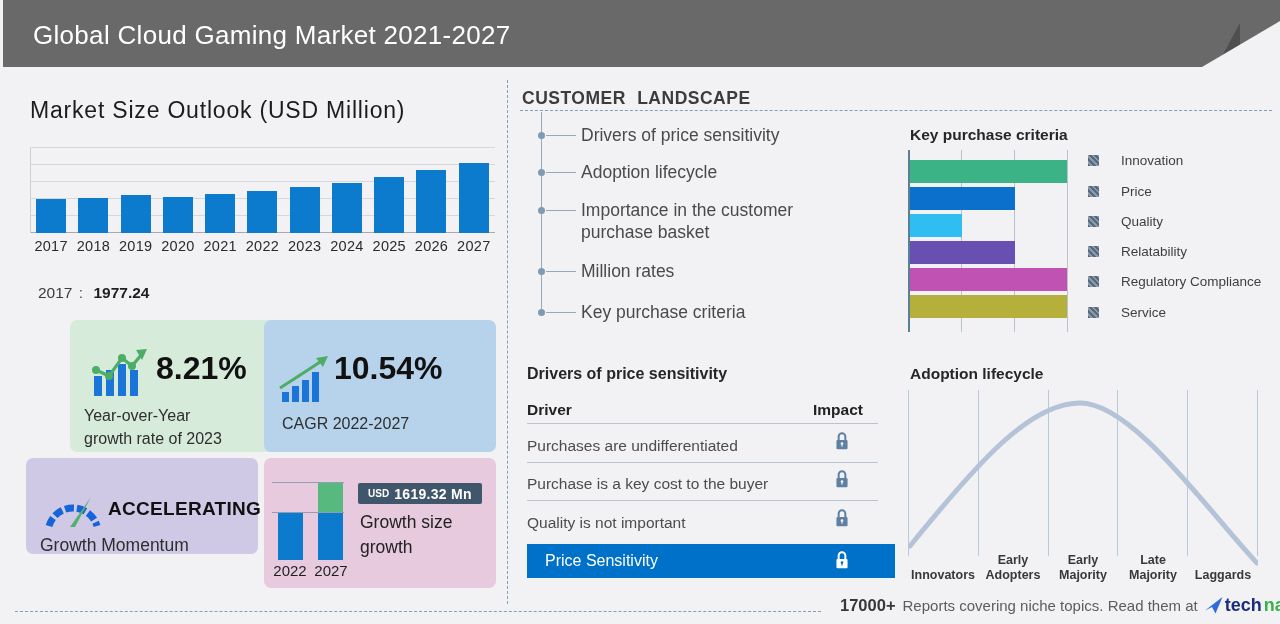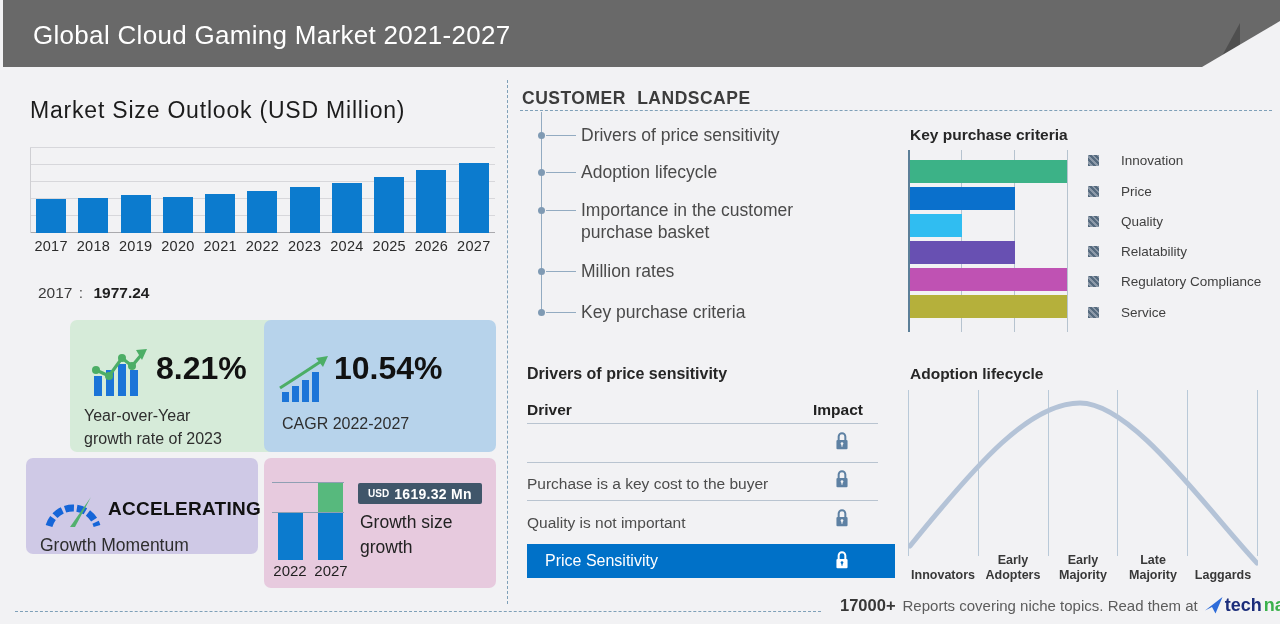--- a/index.html
+++ b/index.html
@@ -275,20 +275,21 @@
         <span class="swatch"></span>
         <span class="legend-label">Service</span>
       </div>
   </div>
 
   <div class="dt-title">Drivers of price sensitivity</div>
   <div class="dt-col" style="left:527px;">Driver</div>
   <div class="dt-col" style="left:813px;">Impact</div>
   <div class="dt-sep" style="top:423px;"></div>
 
+  <div class="dt-row" style="top:437px;">Purchases are undifferentiated</div>
   <svg class="dt-lock" style="top:431px;" viewBox="0 0 14 18">
     <path d="M4 8 V5 a3 3 0 0 1 6 0 V8" fill="none" stroke="#5e81a3" stroke-width="1.8"></path>
     <rect x="2" y="8" width="10" height="8.5" rx="1" fill="#5e81a3"></rect>
     <circle cx="7" cy="11.3" r="1.2" fill="#f2f2f4"></circle>
       <rect x="6.5" y="11.5" width="1" height="2.6" fill="#f2f2f4"></rect>
   </svg>
   <div class="dt-sep" style="top:462px;"></div>
 
   <div class="dt-row" style="top:475px;">Purchase is a key cost to the buyer</div>
   <svg class="dt-lock" style="top:469px;" viewBox="0 0 14 18">

